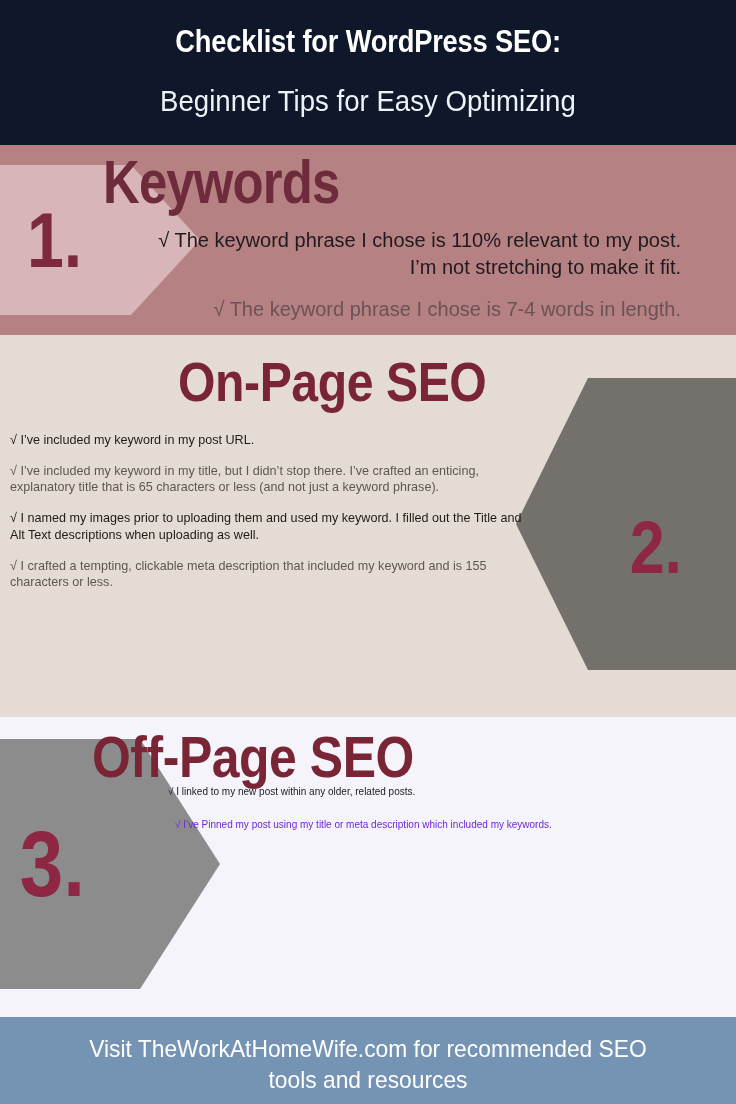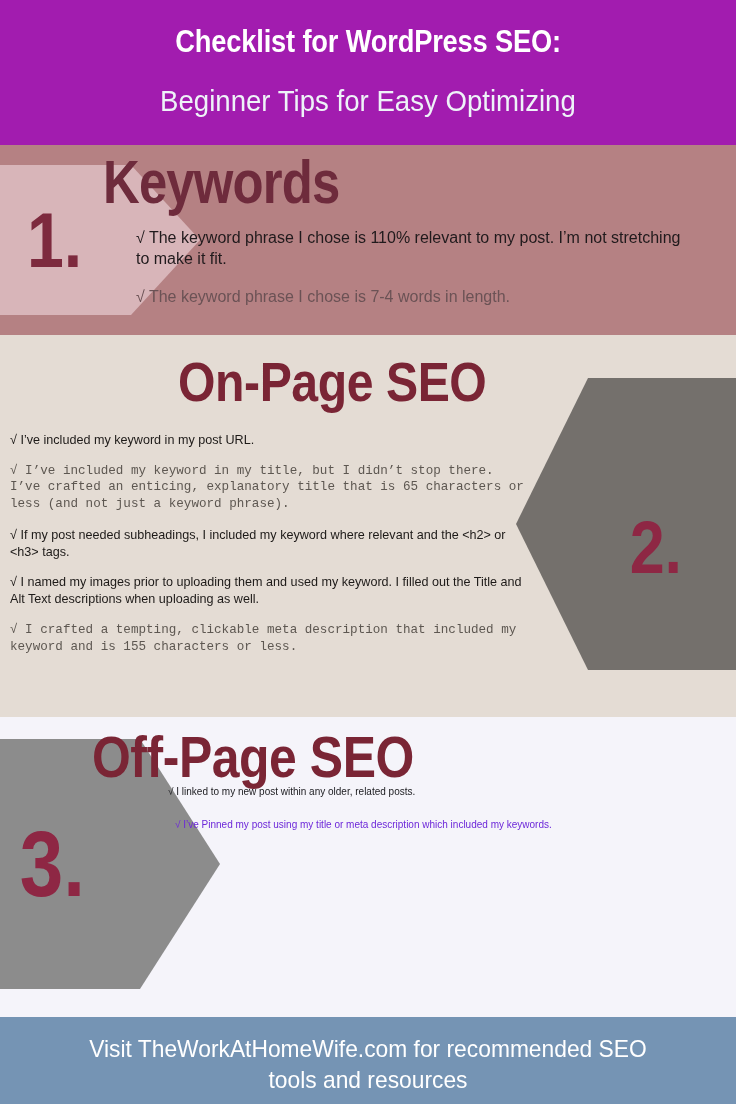--- a/index.html
+++ b/index.html
@@ -12,21 +12,21 @@
   .infographic {
     position:relative;
     width:736px;
     height:1104px;
     overflow:hidden;
   }
 
   
   .header {
     position:absolute; left:0; top:0; width:736px; height:145px;
-    background:#a21caf;
+    background:#0f172a;
     display:flex; flex-direction:column;
     align-items:center; justify-content:center;
     text-align:center;
     gap:19px;
   }
   .header-line1 {
     font-family:"Liberation Sans Narrow","Liberation Sans", sans-serif;
     font-weight:bold;
     font-size:31px;
     letter-spacing:-0.2px;
@@ -74,24 +74,25 @@
     color:#6e2b3c;
     line-height:1.05;
     transform:scaleX(0.82);
     transform-origin:left top;
     letter-spacing:-1px;
   }
   .sec1-items {
     position:absolute; left:136px; top:82px; width:545px;
   }
   .sec1-items .item {
-    font-size:16px;
+    font-size:20px;
     line-height:1.33;
     color:#201a1c;
     margin-bottom:16px;
+    text-align:right;
   }
   .sec1-items .item.dim { color:#6b5255; }
 
   
   .sec2 {
     position:absolute; left:0; top:335px; width:736px; height:382px;
     background:#e4dcd4;
     overflow:hidden;
   }
   .sec2-badge {
@@ -124,21 +125,21 @@
   }
   .sec2-items {
     position:absolute; left:10px; top:97px; width:520px;
   }
   .sec2-items .item {
     font-size:12.6px;
     line-height:1.33;
     color:#1d1a18;
     margin-bottom:14px;
   }
-  .sec2-items .item.dim { color:#5d5751;font-family:Liberation Mono, monospace; }
+  .sec2-items .item.dim { color:#5d5751; }
 
   
   .sec3 {
     position:absolute; left:0; top:717px; width:736px; height:300px;
     background:#f5f4fa;
     overflow:hidden;
   }
   .sec3-badge {
     position:absolute; left:-30px; top:22px;
     width:250px; height:250px;
@@ -216,21 +217,20 @@
   </div>
 
   <div class="sec2">
     <div class="sec2-badge">
       <span class="sec2-num">2.</span>
     </div>
     <div class="sec2-title">On-Page SEO</div>
     <div class="sec2-items">
       <div class="item">√ I’ve included my keyword in my post URL.</div>
       <div class="item dim">√ I’ve included my keyword in my title, but I didn’t stop there. I’ve crafted an enticing, explanatory title that is 65 characters or less (and not just a keyword phrase).</div>
-      <div class="item">√ If my post needed subheadings, I included my keyword where relevant and the &lt;h2&gt; or &lt;h3&gt; tags.</div>
       <div class="item">√ I named my images prior to uploading them and used my keyword. I filled out the Title and Alt Text descriptions when uploading as well.</div>
       <div class="item dim">√ I crafted a tempting, clickable meta description that included my keyword and is 155 characters or less.</div>
     </div>
   </div>
 
   <div class="sec3">
     <div class="sec3-badge">
       <span class="sec3-num">3.</span>
     </div>
     <div class="sec3-title">Off-Page SEO</div>

